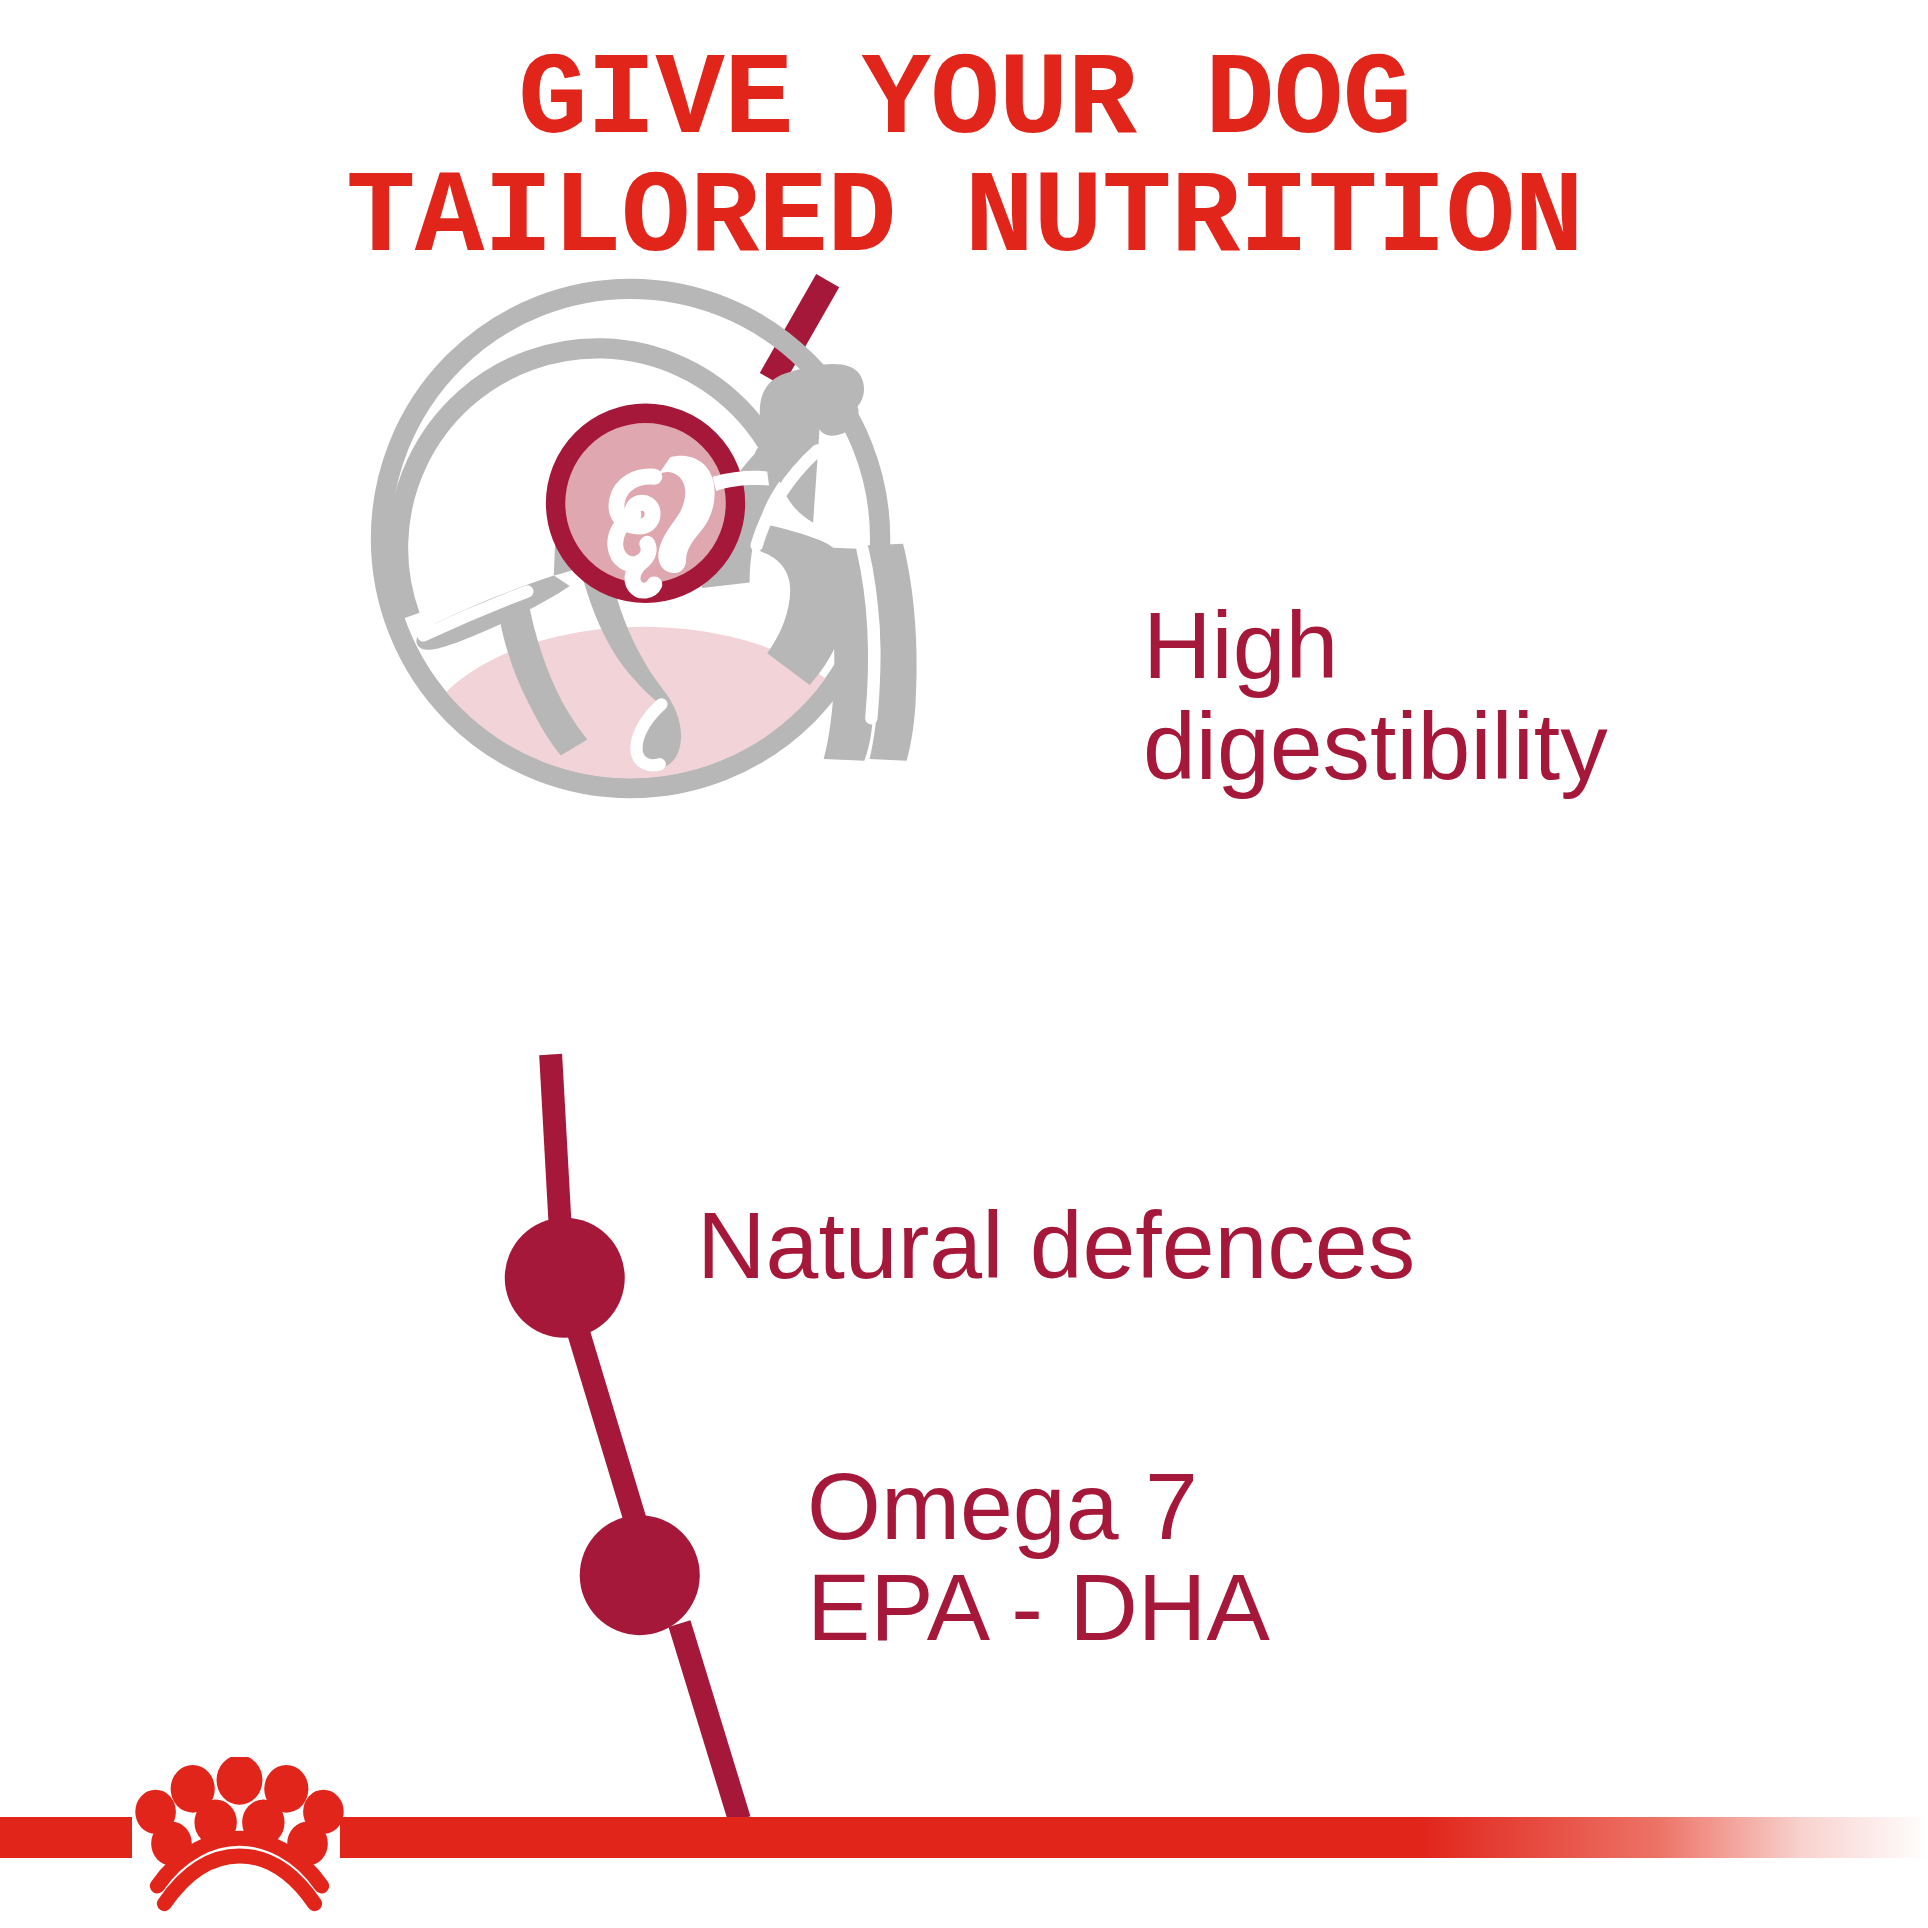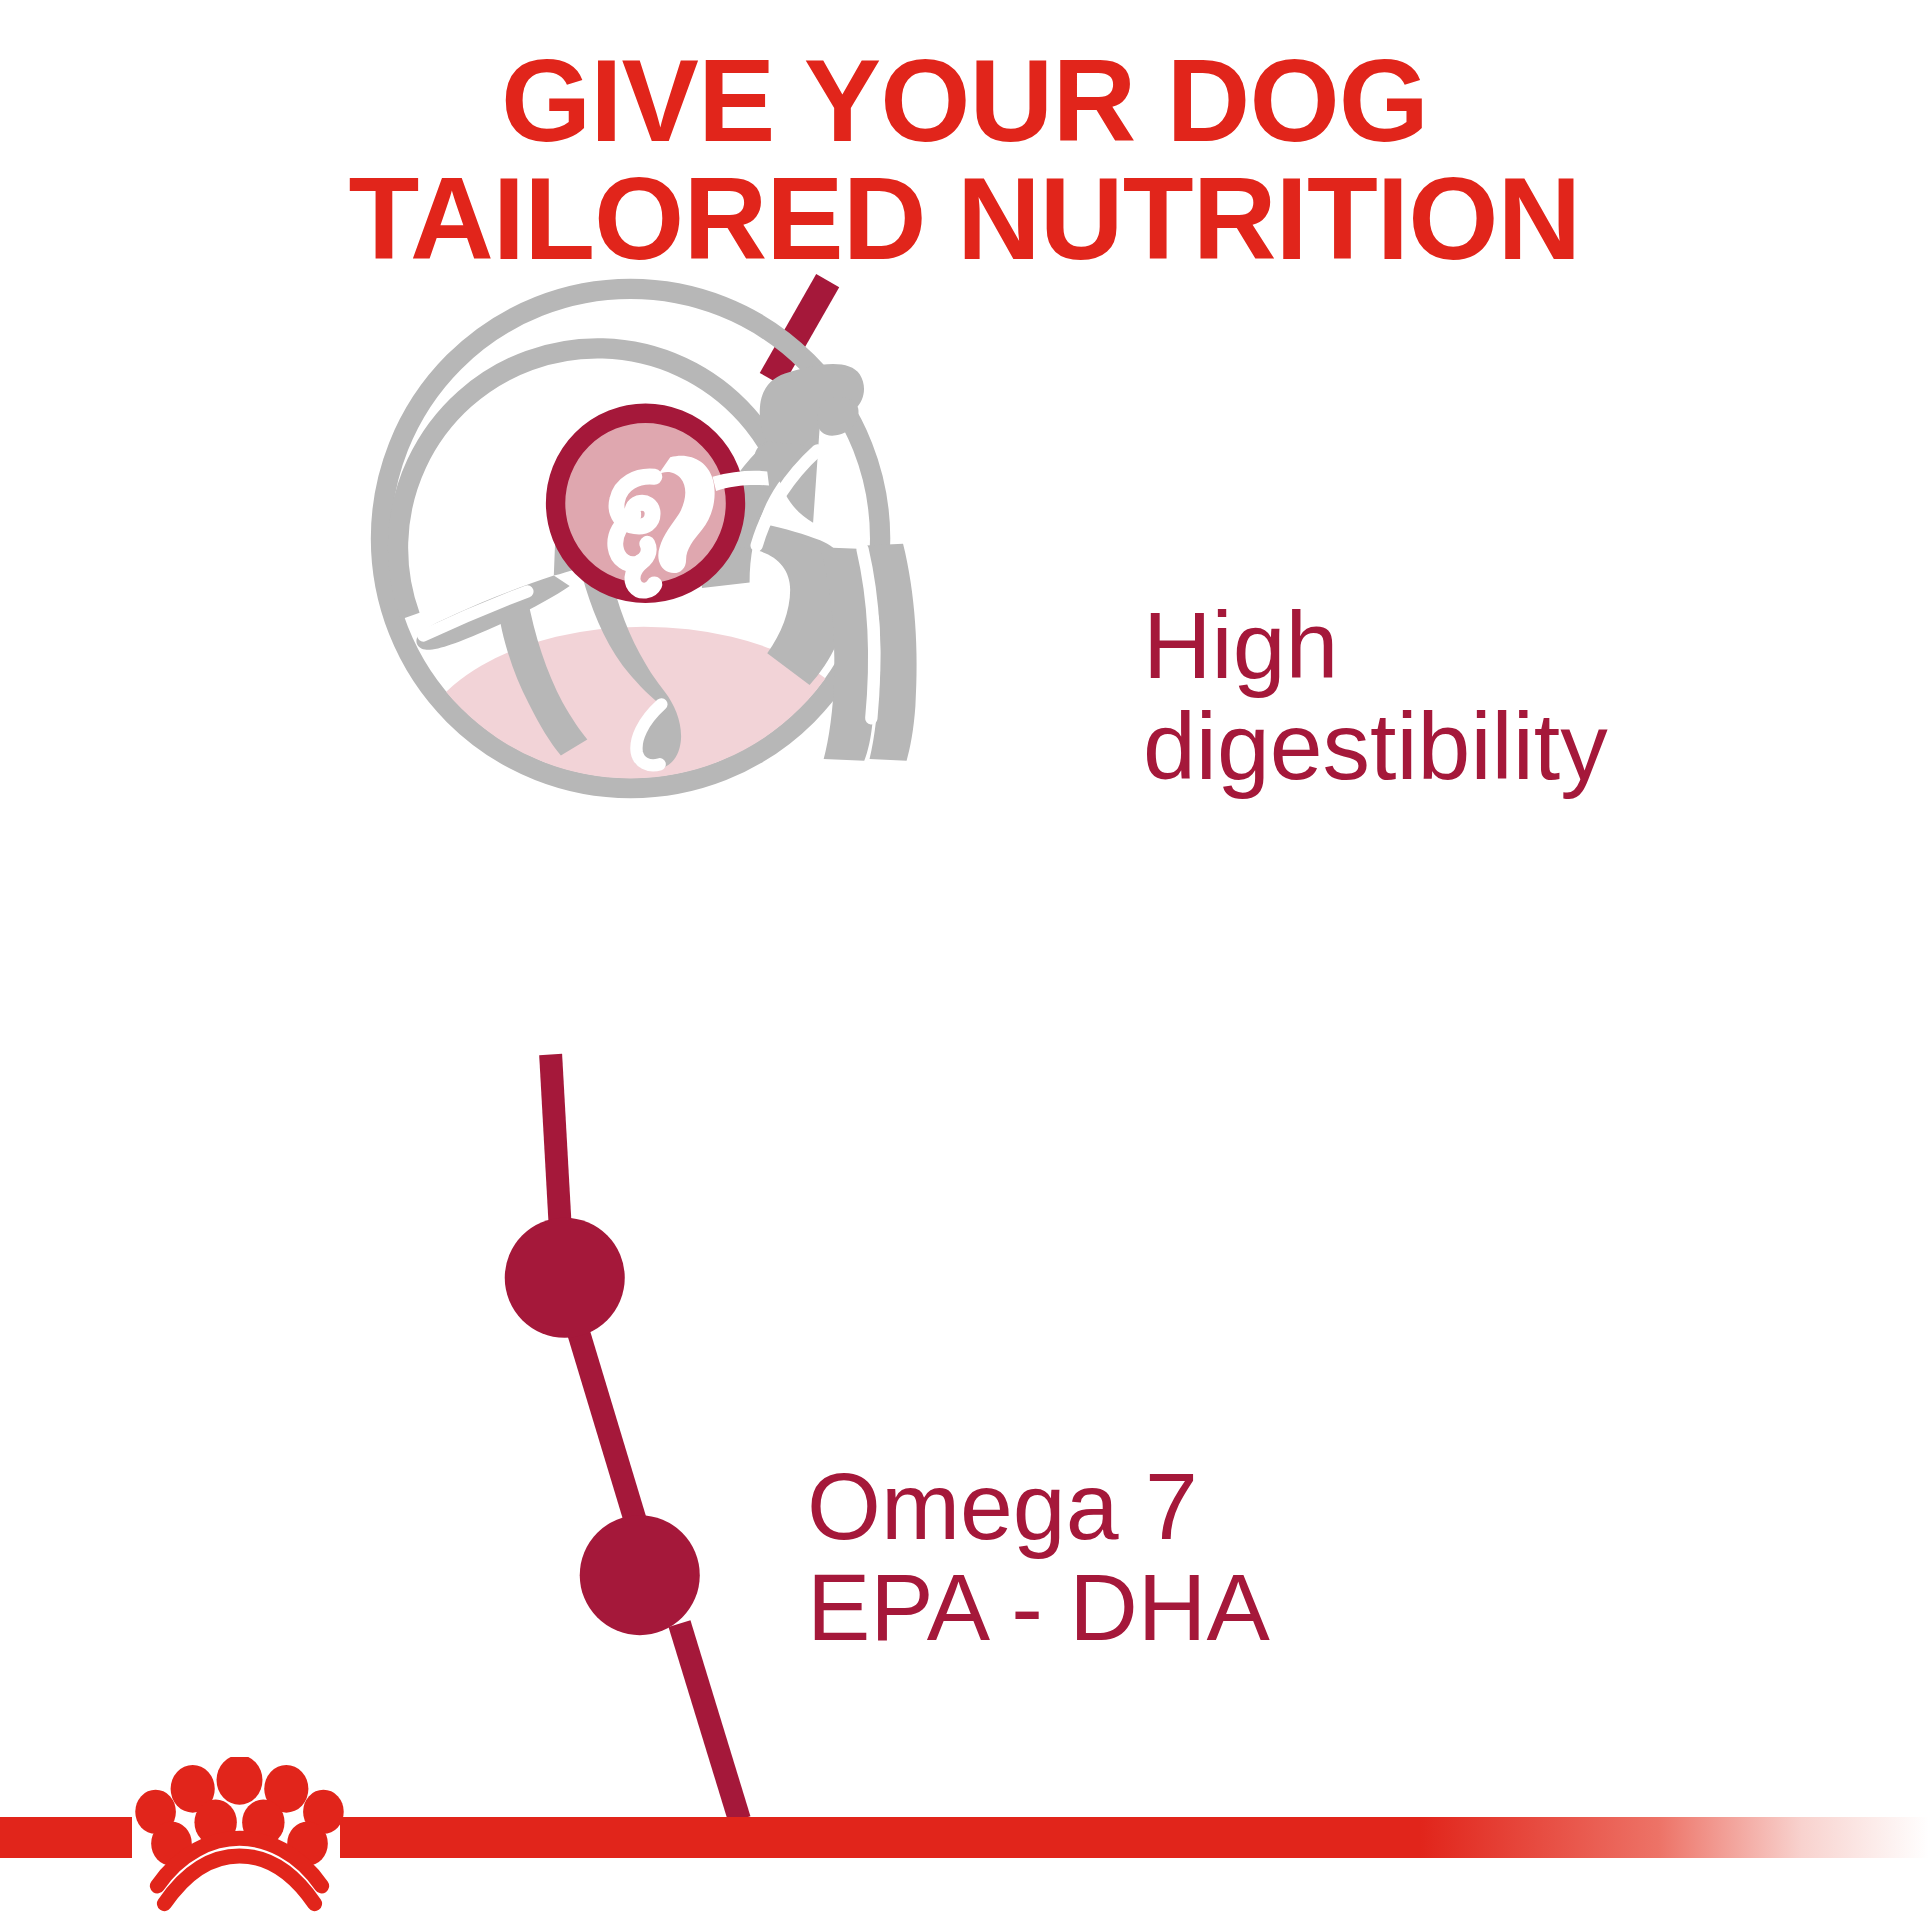--- a/index.html
+++ b/index.html
@@ -19,21 +19,21 @@
   }
 
   
   .headline {
     position: absolute;
     left: 0;
     top: 42px;
     width: 1929px;
     text-align: center;
     color: #E1251B;
-    font-family: Liberation Sans, sans-serif;
+    font-family: Liberation Mono, monospace;
     font-weight: bold;
     font-size: 116px;
     line-height: 1.02;
     letter-spacing: -0.9px;
     white-space: pre-line;
   }
 
   
   .illustration {
     position: absolute;
@@ -250,20 +250,21 @@
                    C 388 344 384 356 390 364
                    C 396 372 408 370 412 362" fill="none" stroke="#ffffff" stroke-width="18" stroke-linecap="round"></path>
         </g>
       </g>
     </svg>
   </div>
 
   <div class="benefit benefit-1">High
 digestibility</div>
 
+  <div class="benefit benefit-2">Natural defences</div>
 
   <div class="benefit benefit-3">Omega 7
 EPA - DHA</div>
 
   <div class="brandbar-left"></div>
 
   <div class="brandbar-right"></div>
 
   <div class="crown">
     <svg width="221" height="159" viewBox="0 0 250 180">

